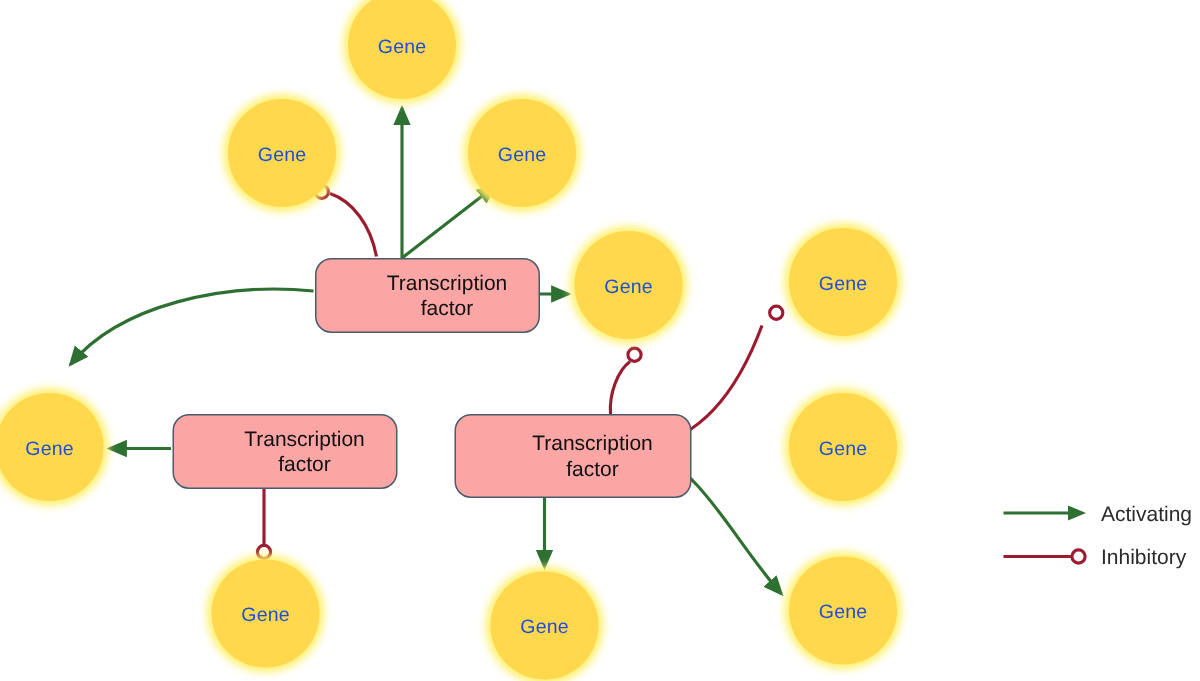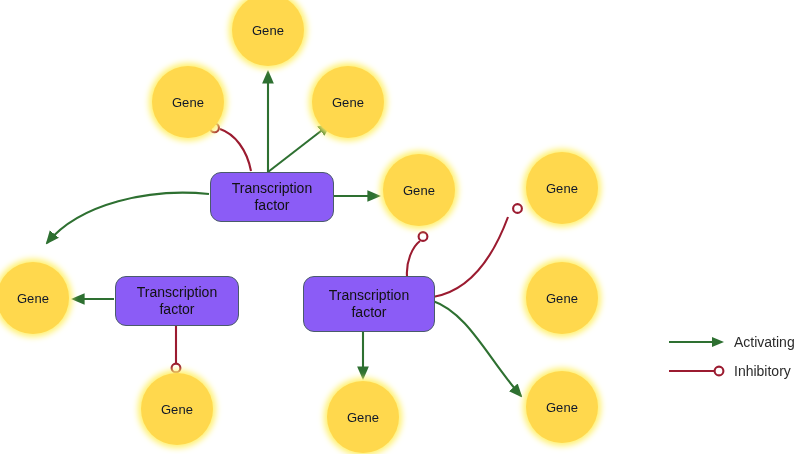--- a/index.html
+++ b/index.html
@@ -28,34 +28,35 @@
     border-radius: 50%;
     background: #FFD84D;
     box-shadow: 0 0 6px 3px #FFF06A;
     display: flex;
     align-items: center;
     justify-content: center;
     z-index: 3;
   }
   .gene-label {
     font-size: 13px;
-    color: #0f172a;
+    color: #1d4ed8;
     font-family: "Liberation Sans", sans-serif;
     letter-spacing: .1px;
   }
   .tf-node {
     position: absolute;
-    background: #8b5cf6;
+    background: #fca5a5;
     border: 1.6px solid #4A5B6B;
     border-radius: 11px;
     display: flex;
     align-items: center;
     justify-content: center;
     text-align: center;
     z-index: 4;
+    padding-left: 26px;
   }
   .tf-label {
     font-size: 14px;
     color: #111111;
     line-height: 1.25;
     font-family: "Liberation Sans", sans-serif;
   }
   .legend {
     position: absolute;
     z-index: 6;

